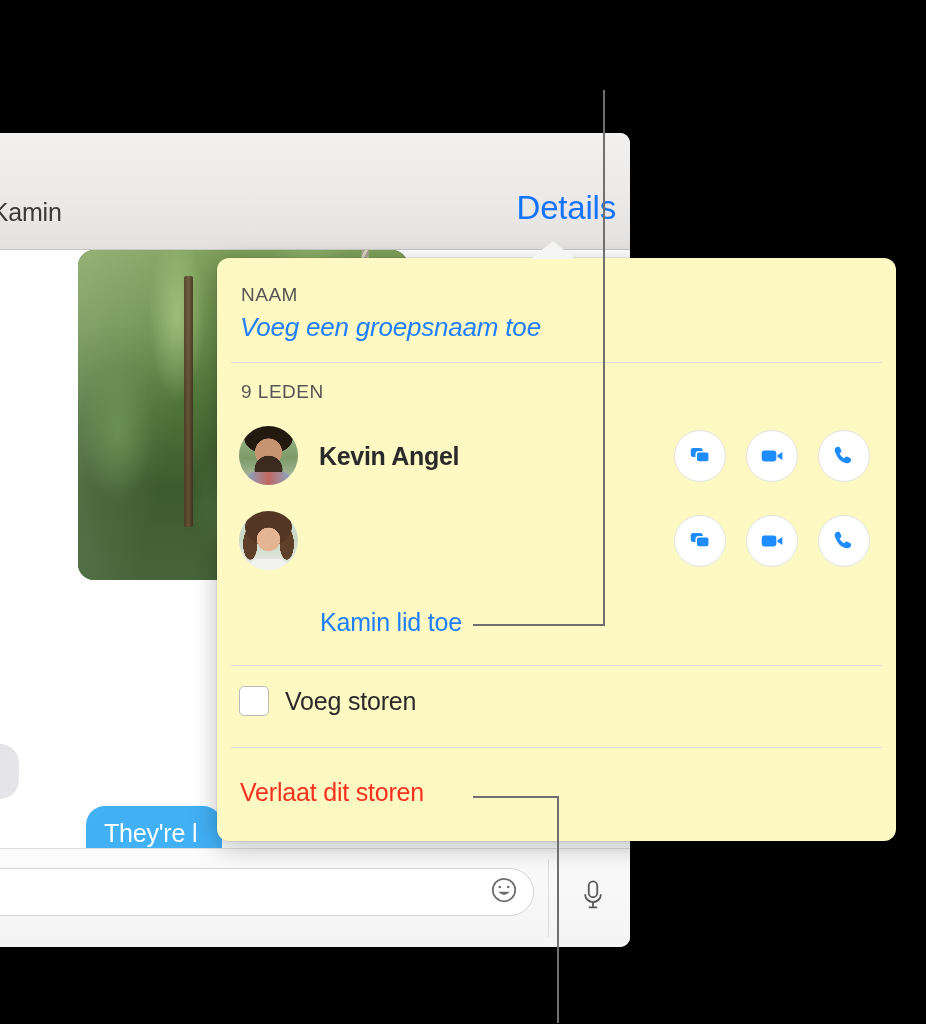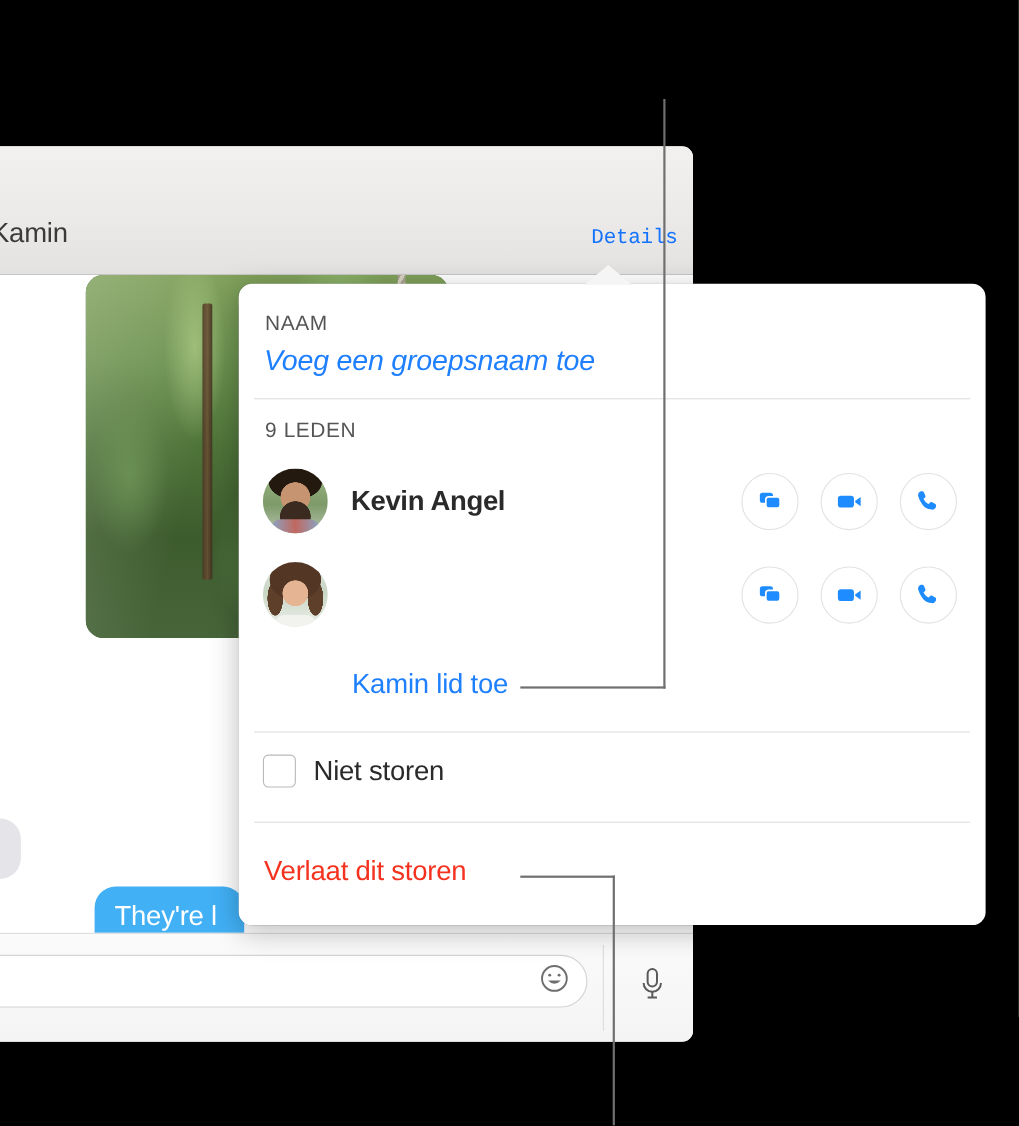--- a/index.html
+++ b/index.html
@@ -43,25 +43,24 @@
     bottom: 22px;
     font-size: 25px;
     color: #3a3a3a;
     letter-spacing: -0.2px;
     white-space: nowrap;
   }
   .details-button {
     position: absolute;
     right: 14px;
     bottom: 22px;
-    font-size: 19px;
+    font-size: 33px;
     color: #1473ff;
     letter-spacing: -0.2px;
     cursor: default;
-    font-family: Liberation Mono, monospace;
   }
 
   
   .thread {
     position: absolute;
     left: 0;
     top: 117px;
     right: 0;
     bottom: 99px;
     background: #ffffff;
@@ -211,21 +210,21 @@
     transform: translateY(-50%);
   }
 
   
   .popover {
     position: absolute;
     left: 217px;
     top: 258px;
     width: 679px;
     height: 583px;
-    background: #ffffff;
+    background: #fef9c3;
     border-radius: 12px;
     box-shadow: 0 6px 26px rgba(0,0,0,0.26), 0 0 0 0.5px rgba(0,0,0,0.13);
     box-sizing: border-box;
   }
   .popover-arrow {
     position: absolute;
     left: 314px;
     top: -17px;
     width: 0; height: 0;
     border-left: 22px solid transparent;
@@ -528,21 +527,21 @@
       </div>
     </div>
   </div>
 
   <div class="add-member-link">Kamin lid toe</div>
 
   <div class="hr hr-2"></div>
 
   <div class="dnd-row">
     <div class="checkbox"></div>
-    <div class="dnd-label">Niet storen</div>
+    <div class="dnd-label">Voeg storen</div>
   </div>
 
   <div class="hr hr-3"></div>
 
   <div class="leave-link">Verlaat dit storen</div>
 </div>
 
 <div class="callout callout-top-vert"></div>
 <div class="callout callout-top-horiz"></div>
 <div class="callout callout-bottom-horiz"></div>

